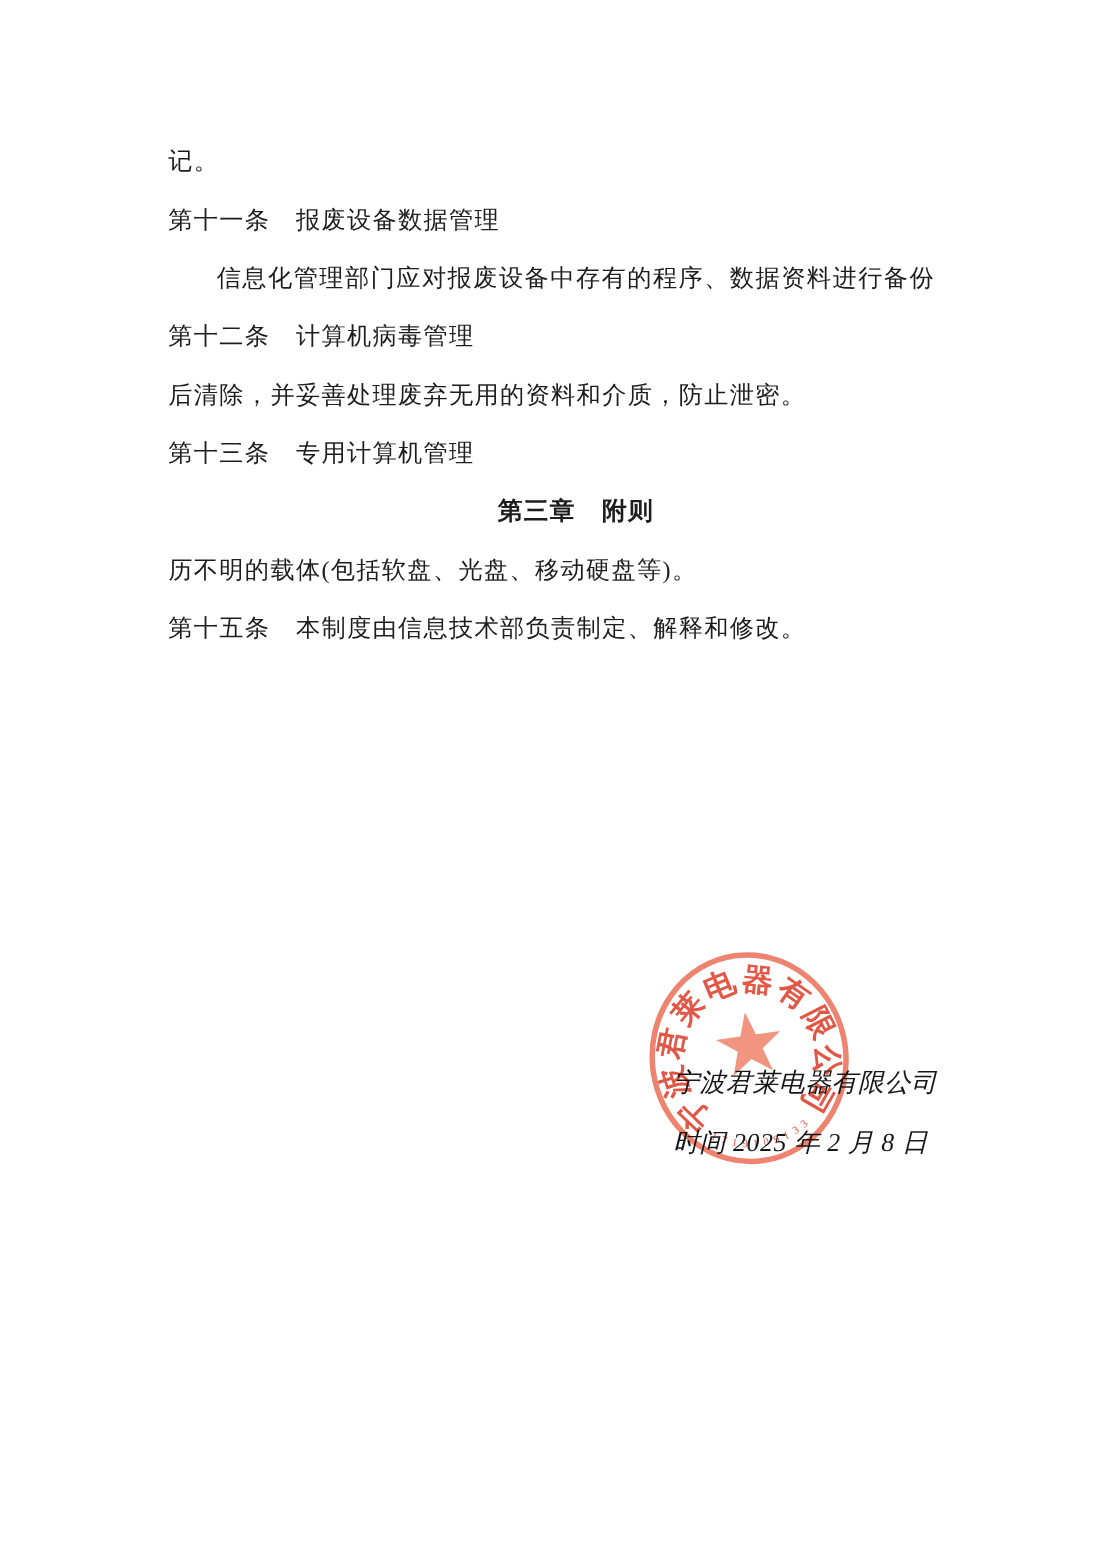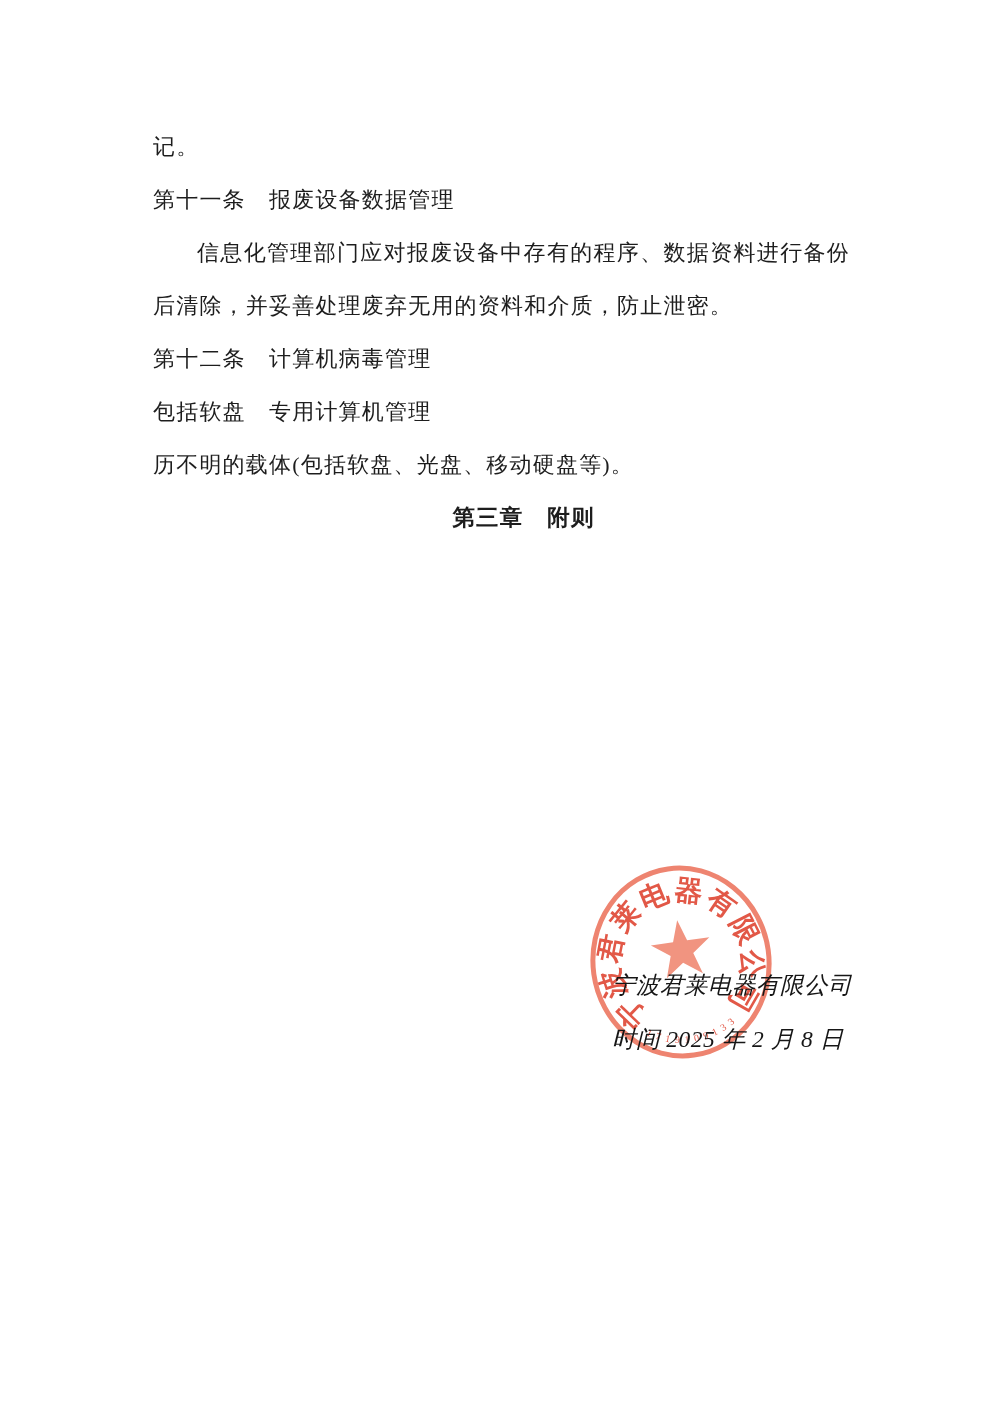--- a/index.html
+++ b/index.html
@@ -78,25 +78,26 @@
 </style>
 </head>
 <body>
 
 <div class="page">
 
   <div class="content" id="doc-lines">
       <div class="line body">记。</div>
       <div class="line body">第十一条　报废设备数据管理</div>
       <div class="line indent-justify">信息化管理部门应对报废设备中存有的程序、数据资料进行备份</div>
+      <div class="line body">第十二条　计算机病毒管理</div>
       <div class="line body">后清除，并妥善处理废弃无用的资料和介质，防止泄密。</div>
-      <div class="line body">第十二条　计算机病毒管理</div>
-      <div class="line body">包括软盘　专用计算机管理</div>
+      <div class="line body">第十三条　专用计算机管理</div>
+      <div class="line chapter">第三章　附则</div>
       <div class="line body">历不明的载体(包括软盘、光盘、移动硬盘等)。</div>
-      <div class="line chapter">第三章　附则</div>
+      <div class="line body">第十五条　本制度由信息技术部负责制定、解释和修改。</div>
     </div>
 
   <svg class="seal" viewBox="0 0 200 210" xmlns="http://www.w3.org/2000/svg">
     <g transform="rotate(-8 100 105)">
       <ellipse class="seal-ring" cx="100" cy="105" rx="88" ry="94"></ellipse>
       <polygon class="seal-star" points="102,63 109.1,84.3 131.5,84.4 113.4,97.7 120.2,119.1 102,106 83.8,119.1 90.6,97.7 72.5,84.4 94.9,84.3"></polygon>
       <g id="seal-arc-text">
           <text class="seal-char" x="100" y="43" text-anchor="middle" transform="rotate(-128 100 105)">宁</text>
           <text class="seal-char" x="100" y="43" text-anchor="middle" transform="rotate(-99.55555555555556 100 105)">波</text>
           <text class="seal-char" x="100" y="43" text-anchor="middle" transform="rotate(-71.11111111111111 100 105)">君</text>

